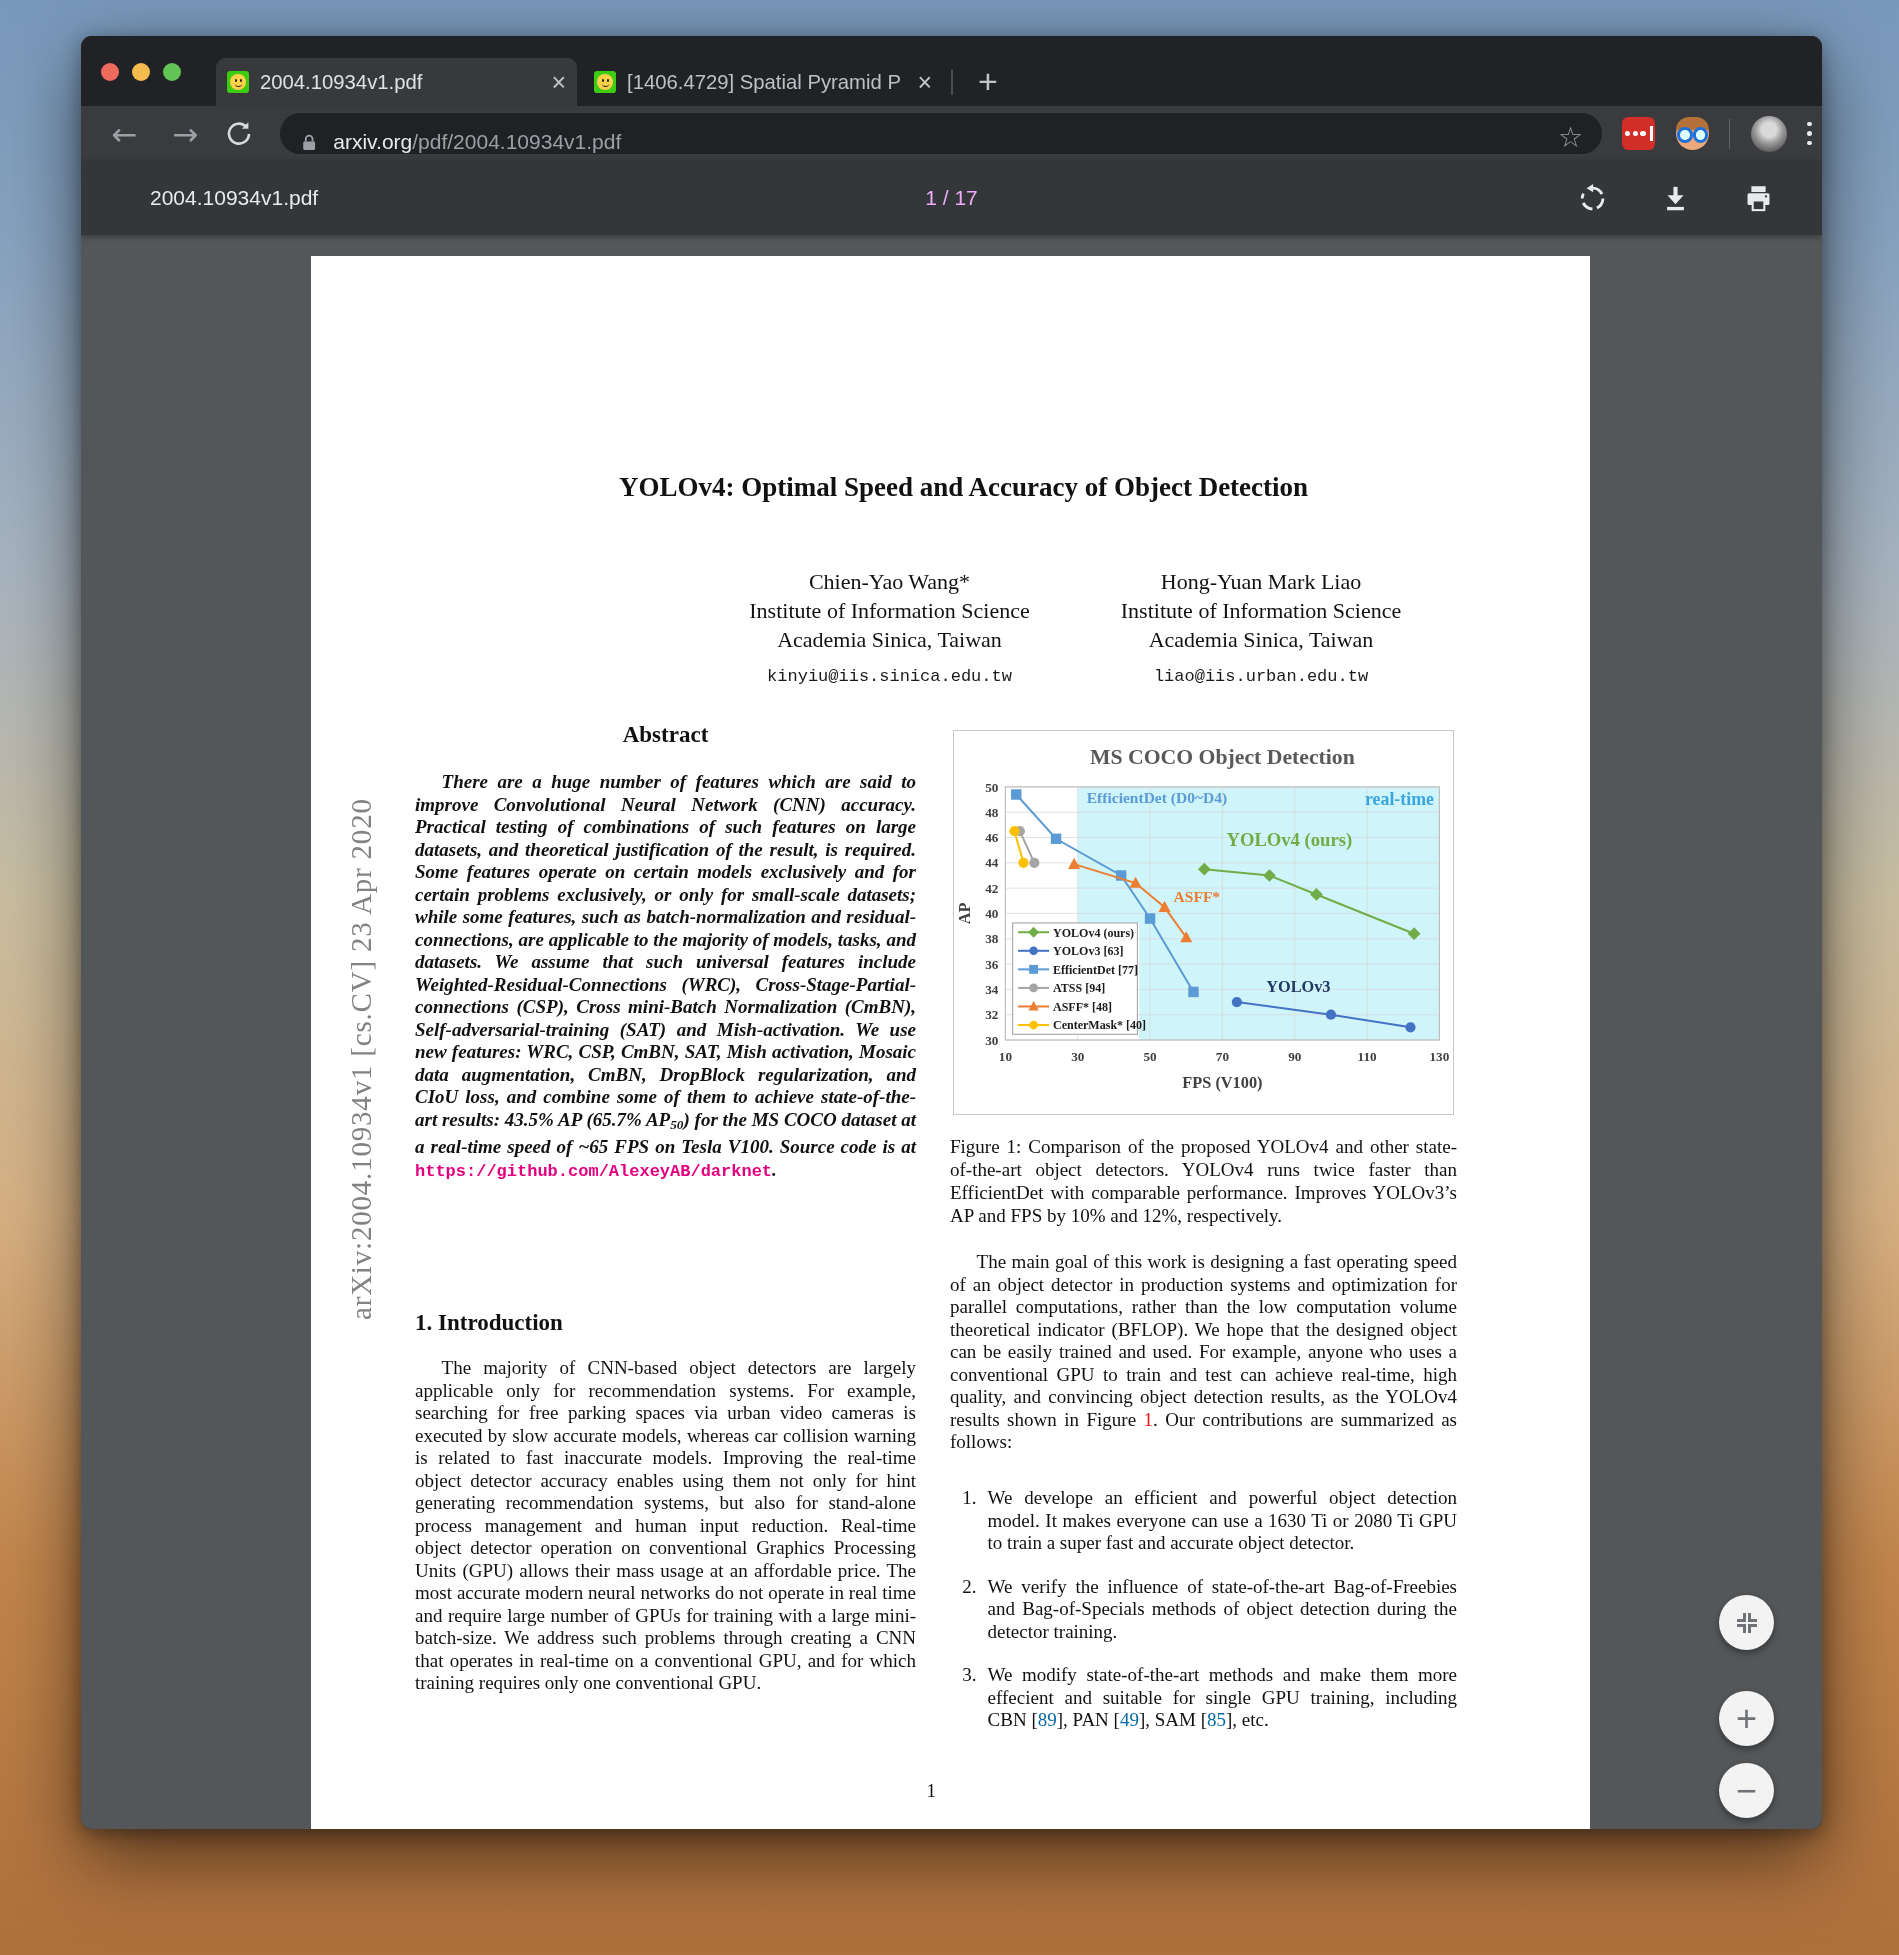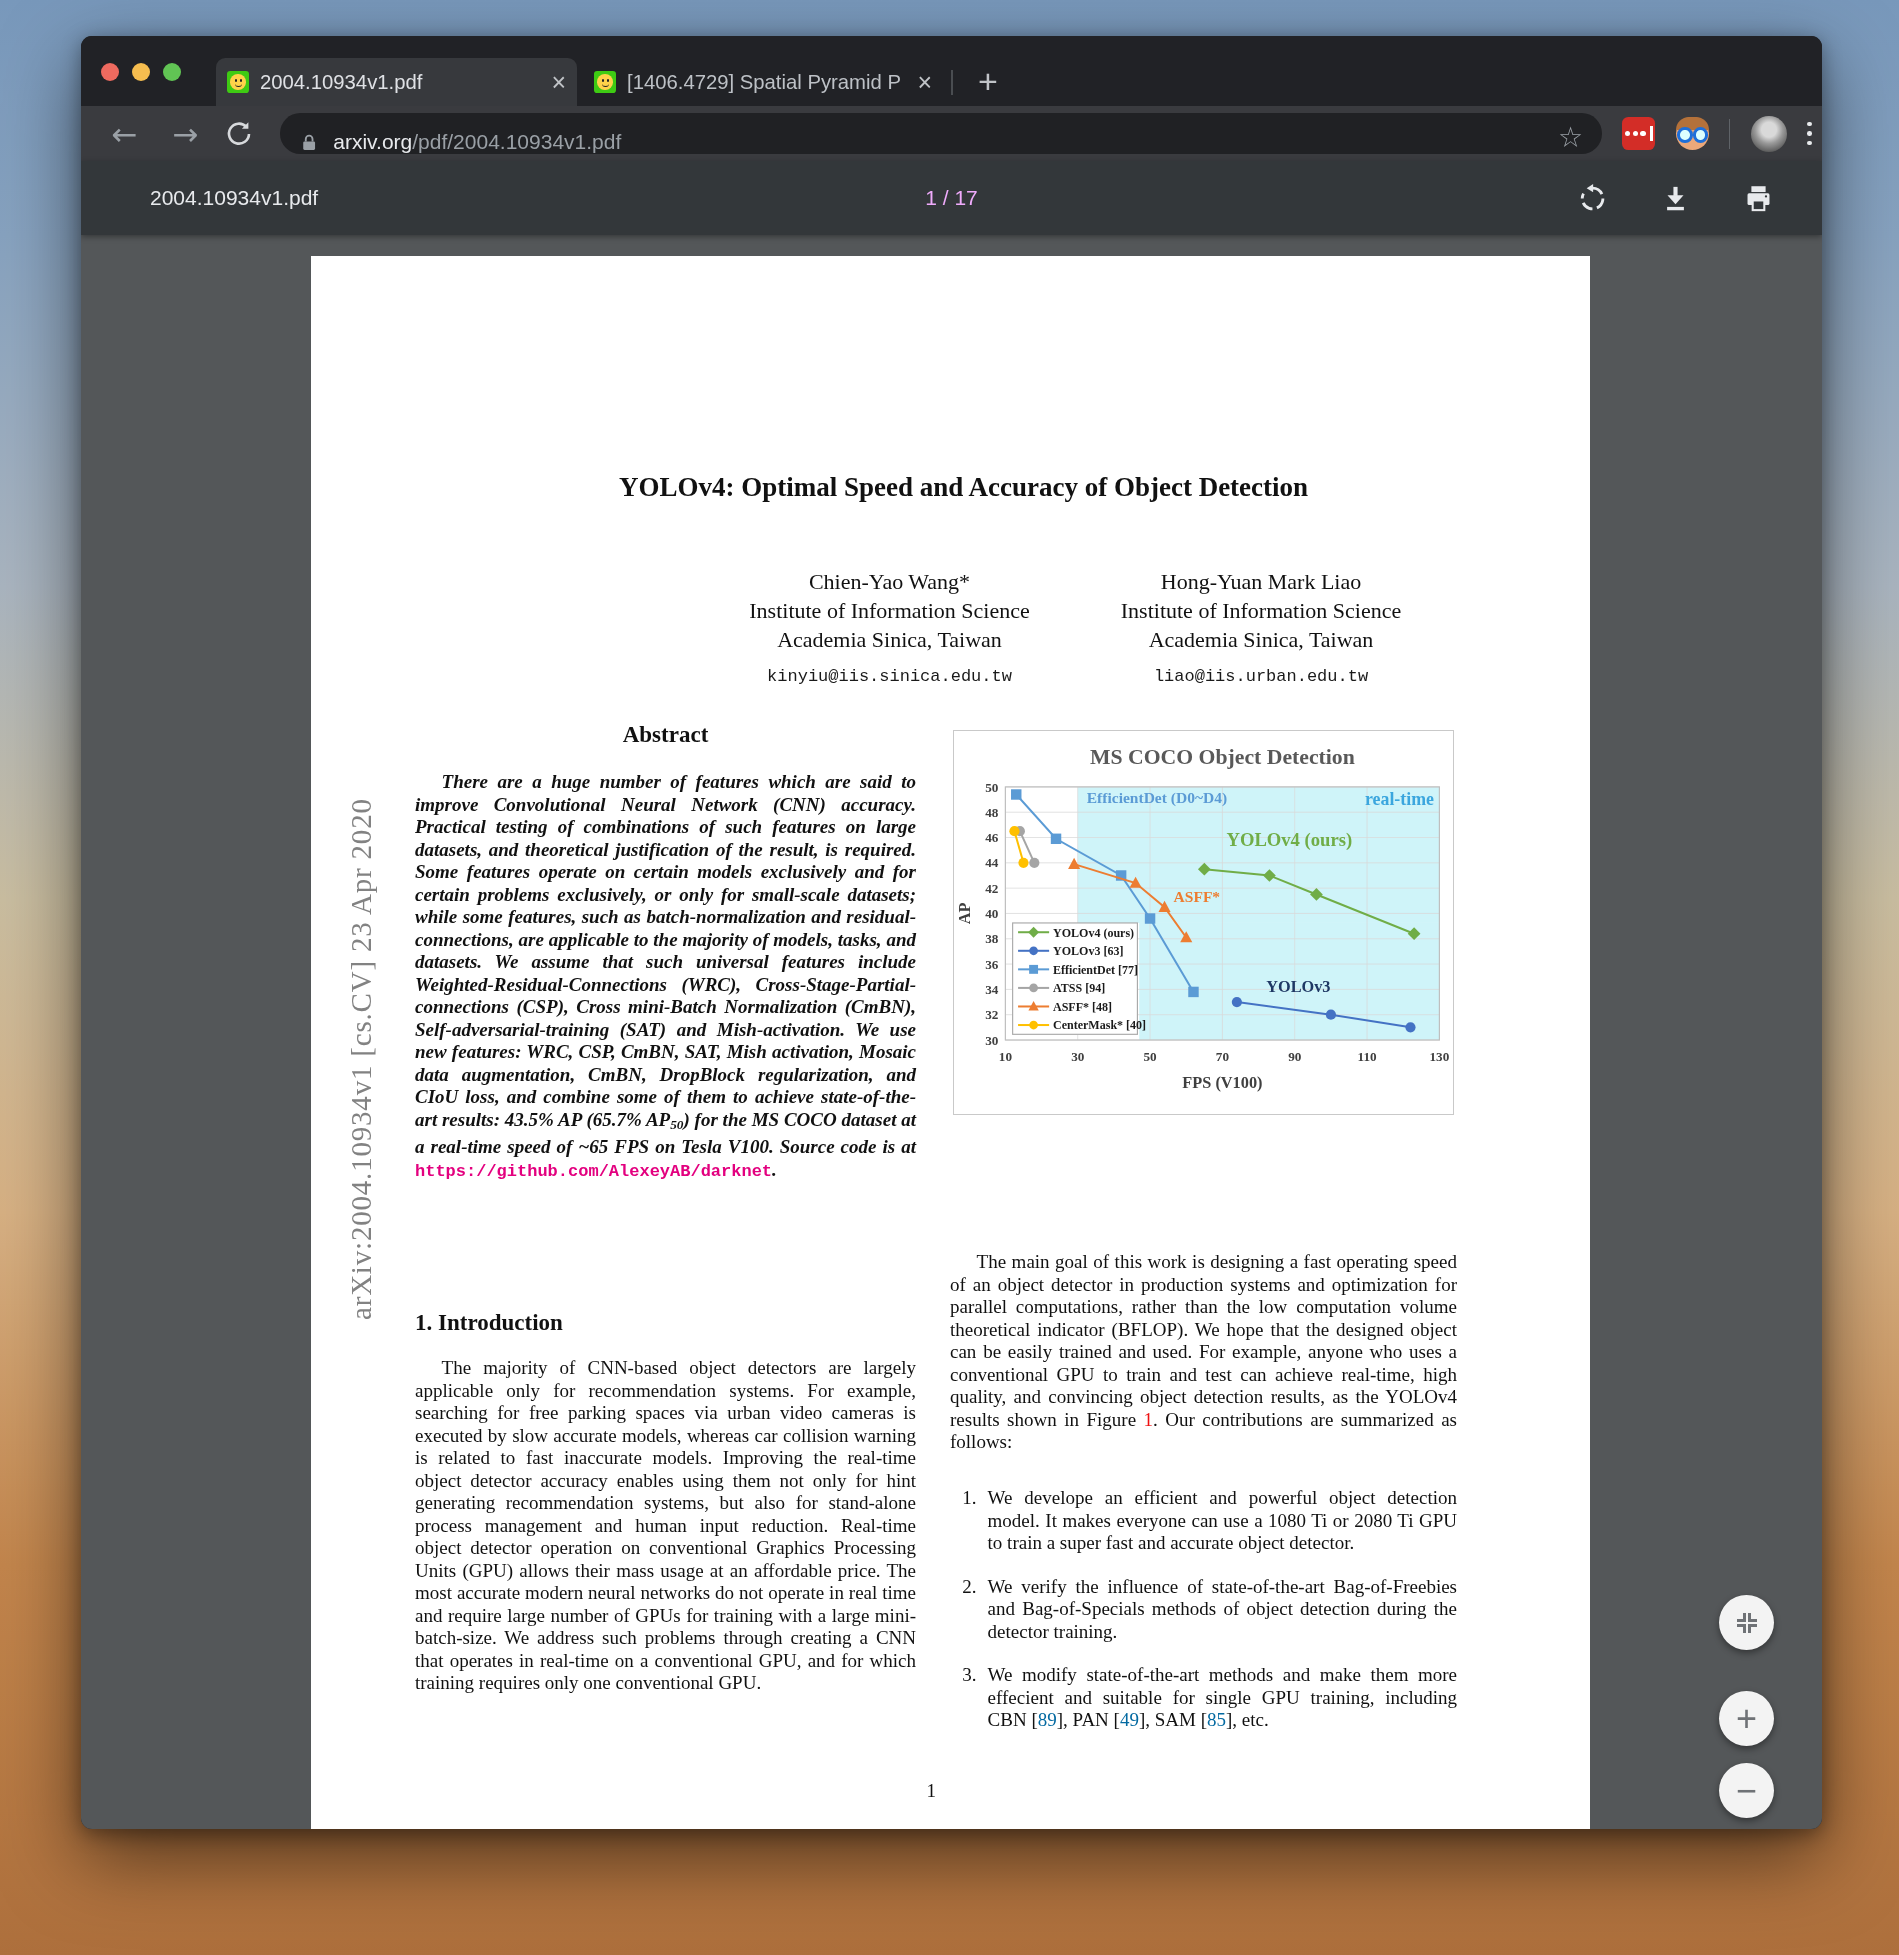--- a/index.html
+++ b/index.html
@@ -322,27 +322,28 @@
             <text x="127.31666666666666" y="336.3983333333333" font-family="Liberation Serif, serif" font-weight="bold" font-size="15.5" fill="#1a1a1a">ATSS [94]</text>
             <line x1="82.31666666666666" y1="354.805" x2="122.31666666666666" y2="354.805" stroke="#ED7D31" stroke-width="2.6"></line>
             <path d="M102.31666666666666 347.805 L108.96666666666667 360.055 L95.66666666666666 360.055 Z" fill="#ED7D31"></path>
             <text x="127.31666666666666" y="360.305" font-family="Liberation Serif, serif" font-weight="bold" font-size="15.5" fill="#1a1a1a">ASFF* [48]</text>
             <line x1="82.31666666666666" y1="378.7116666666667" x2="122.31666666666666" y2="378.7116666666667" stroke="#FFC000" stroke-width="2.6"></line>
             <circle cx="102.31666666666666" cy="378.7116666666667" r="5.6000000000000005" fill="#FFC000"></circle>
             <text x="127.31666666666666" y="384.2116666666667" font-family="Liberation Serif, serif" font-weight="bold" font-size="15.5" fill="#1a1a1a">CenterMask* [40]</text>
           </svg>
       </div>
 
+      <div class="ppos colR caption">Figure 1: Comparison of the proposed YOLOv4 and other state-of-the-art object detectors. YOLOv4 runs twice faster than EfficientDet with comparable performance. Improves YOLOv3’s AP and FPS by 10% and 12%, respectively.</div>
 
       <div class="ppos colR goal indent"><span>The main goal of this work is designing a fast operating speed of an object detector in production systems and optimization for parallel computations, rather than the low computation volume theoretical indicator (BFLOP). We hope that the designed object can be easily trained and used. For example, anyone who uses a conventional GPU to train and test can achieve real-time, high quality, and convincing object detection results, as the YOLOv4 results shown in Figure </span><span class="figref">1</span><span>. Our contributions are summarized as follows:</span></div>
 
       <div class="ppos colR clist">
         <div class="citem">
           <span class="cnum">1.</span>
-          <span class="ctext">We develope an efficient and powerful object detection model. It makes everyone can use a 1080 Ti or 2080 Ti GPU to train a super fast and accurate object detector.</span>
+          <span class="ctext">We develope an efficient and powerful object detection model. It makes everyone can use a 1630 Ti or 2080 Ti GPU to train a super fast and accurate object detector.</span>
         </div>
         <div class="citem">
           <span class="cnum">2.</span>
           <span class="ctext">We verify the influence of state-of-the-art Bag-of-Freebies and Bag-of-Specials methods of object detection during the detector training.</span>
         </div>
         <div class="citem">
           <span class="cnum">3.</span>
           <span class="ctext"><span>We modify state-of-the-art methods and make them more effecient and suitable for single GPU training, including CBN [</span><span class="cite">89</span><span>], PAN [</span><span class="cite">49</span><span>], SAM [</span><span class="cite">85</span><span>], etc.</span></span>
         </div>
       </div>

